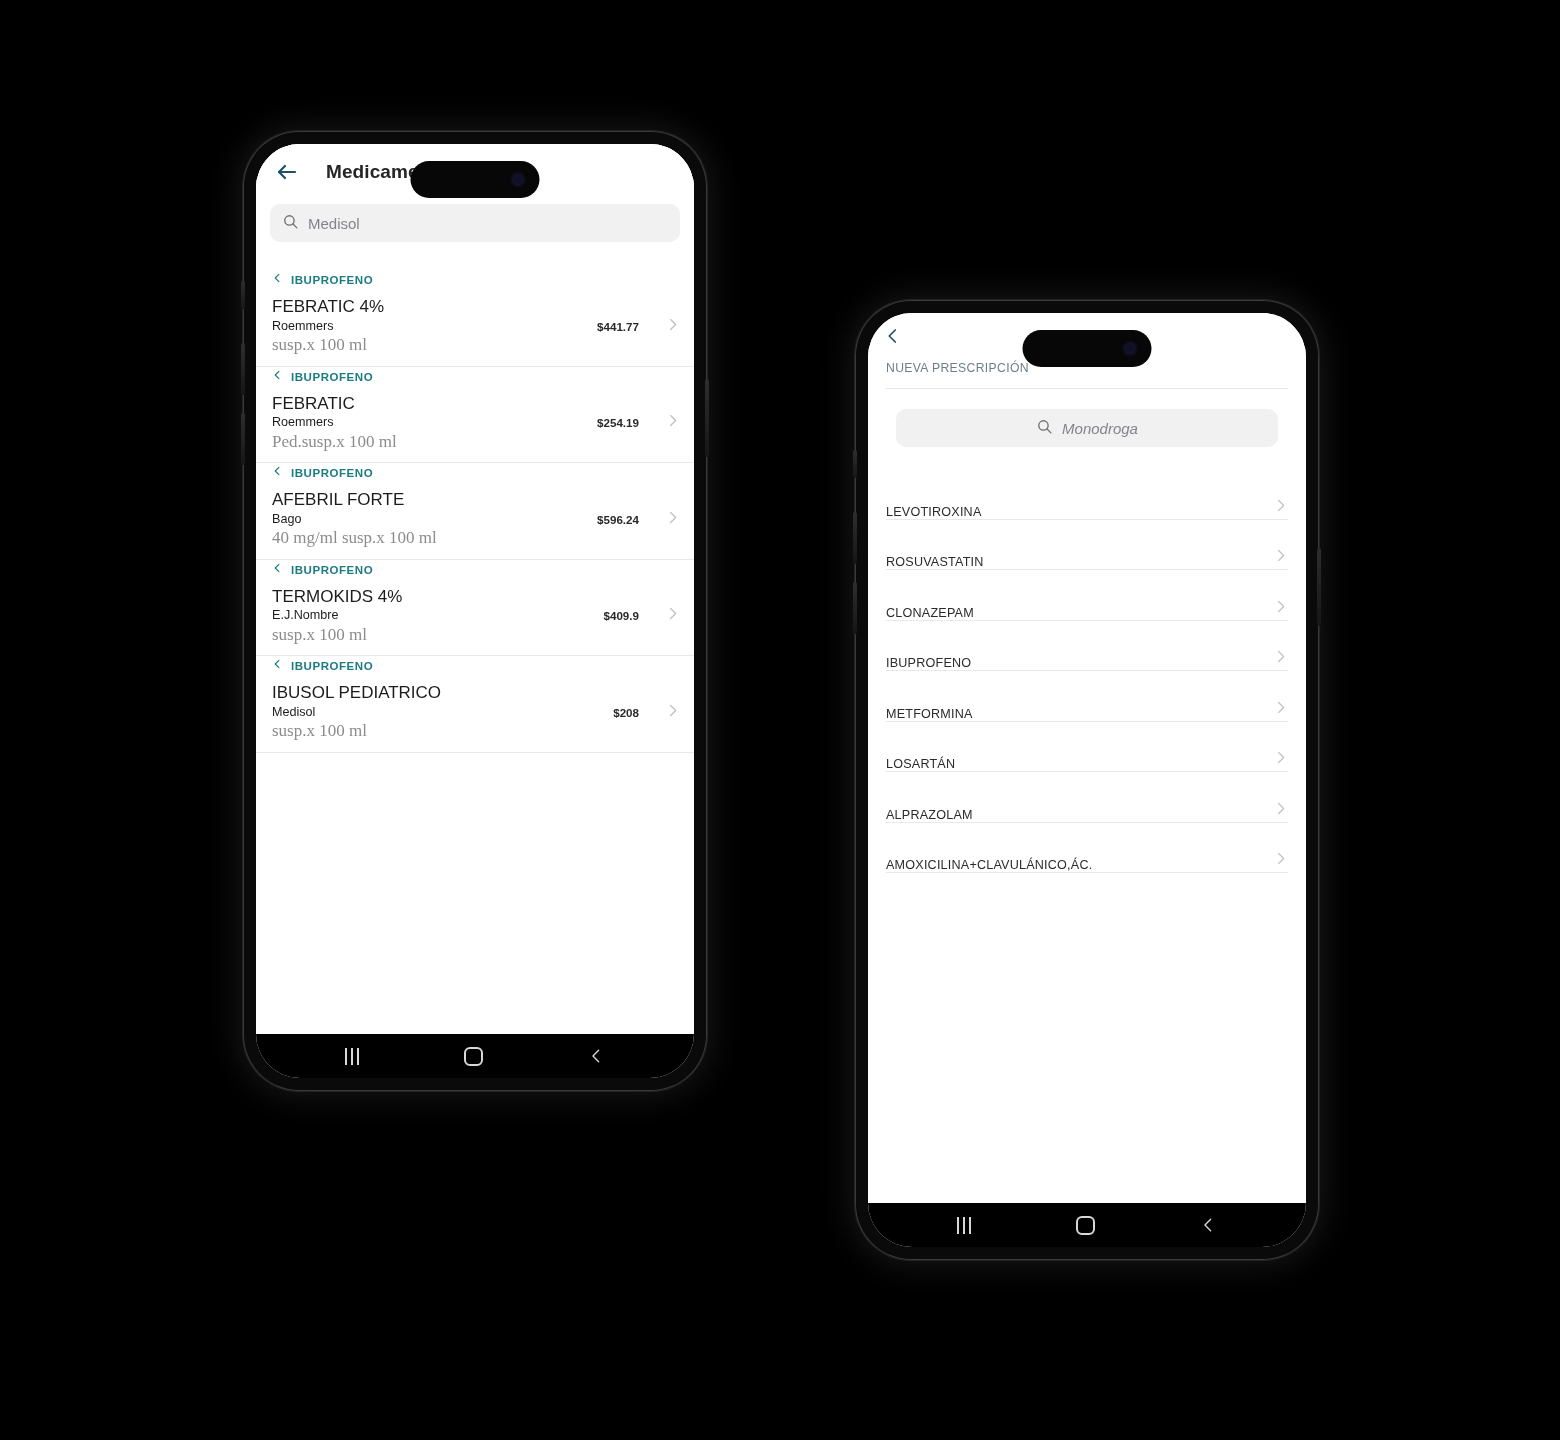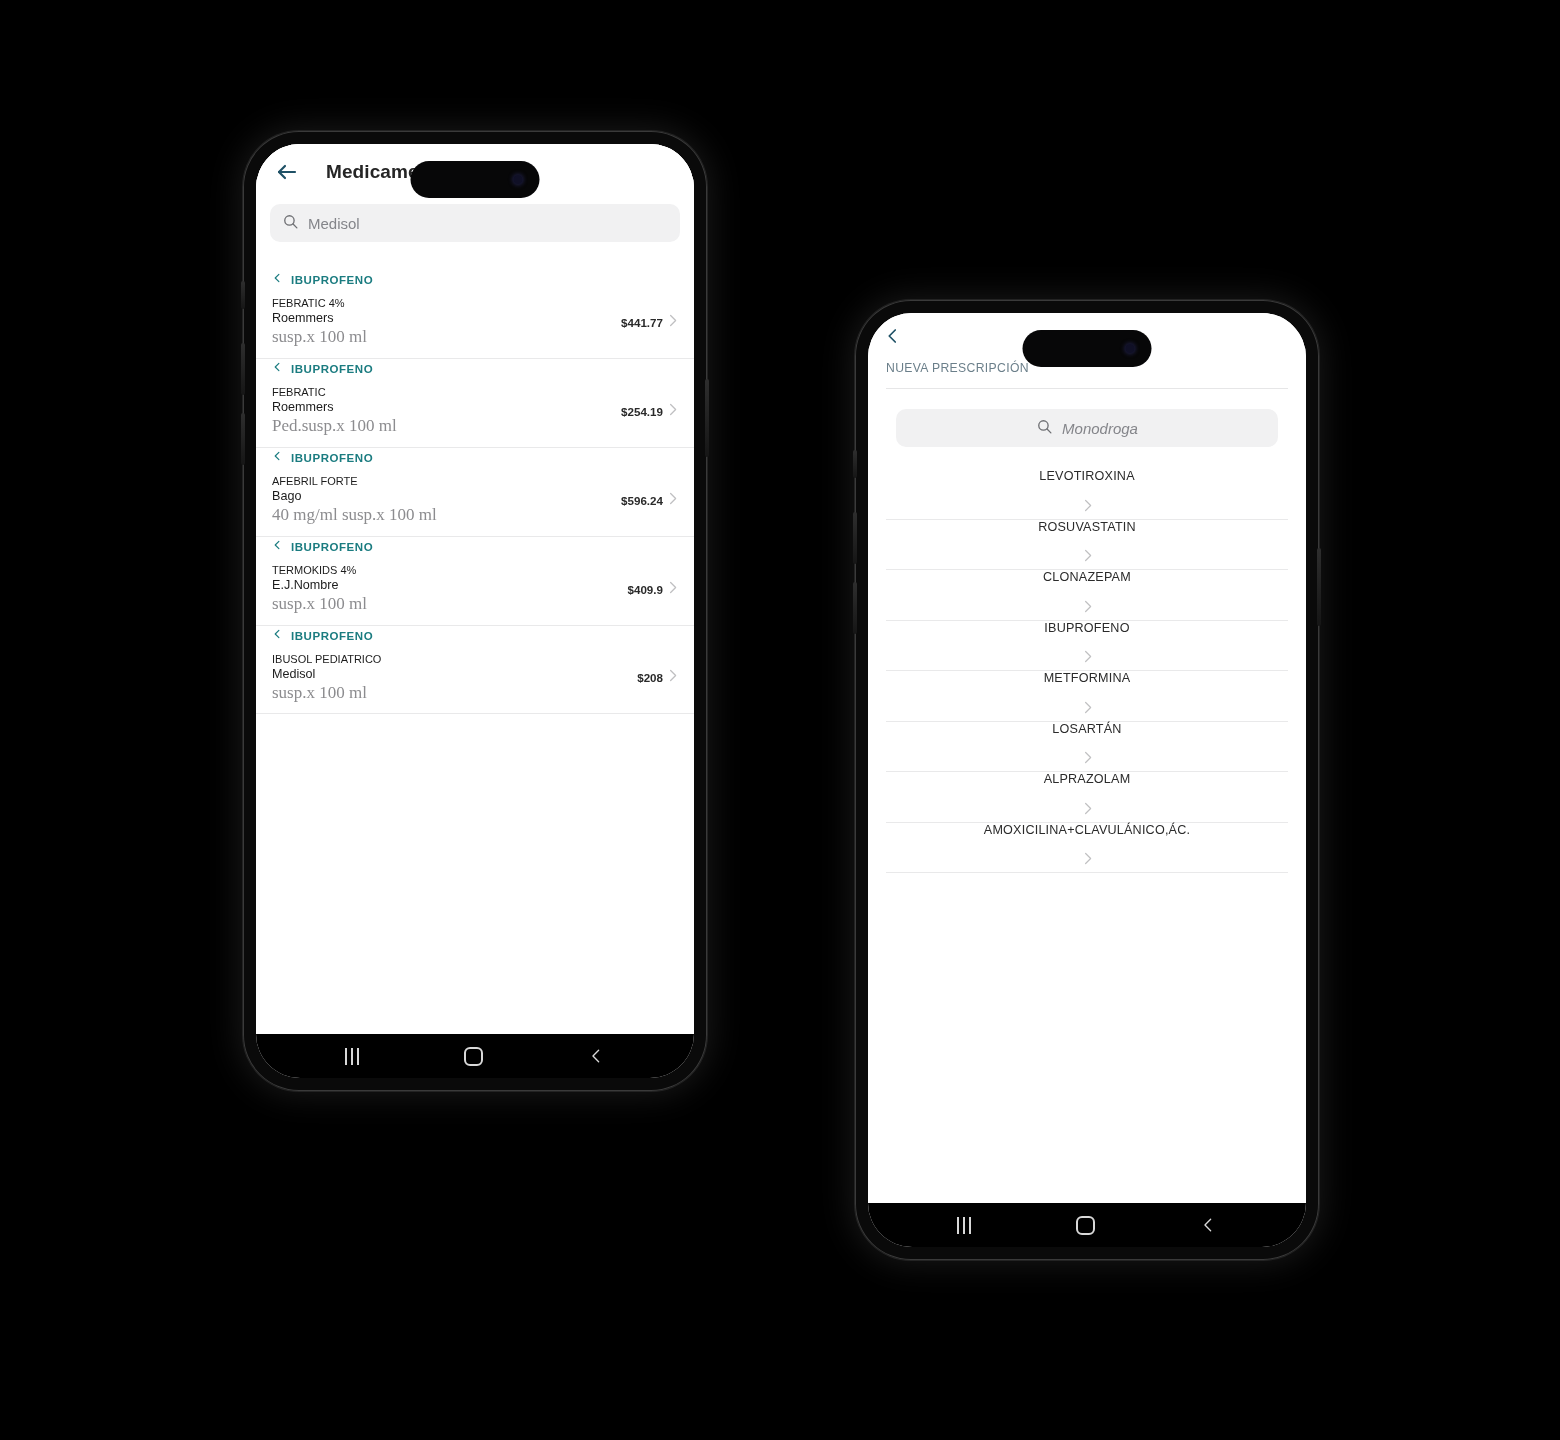--- a/index.html
+++ b/index.html
@@ -103,42 +103,41 @@
   .med-head .lbl {
     font-size: 11.5px; font-weight: 700; letter-spacing: .55px;
     color: #1b7c80;
   }
   .med-row {
     display: flex; align-items: center;
     padding: 6px 14px 9px 16px;
     border-bottom: 1px solid #e9e9ea;
   }
   .med-texts { flex: 1 1 auto; min-width: 0; }
-  .med-name { font-size: 11px; color: #1c1c1c; line-height: 1.28; }
+  .med-name { font-size: 17px; color: #1c1c1c; line-height: 1.28; }
   .med-lab  { font-size: 12.6px; color: #1c1c1c; line-height: 1.30; }
   .med-pres { font-size: 17px; color: #8c8c8f; line-height: 1.32; font-family: Liberation Serif, serif; }
   .med-price {
     font-size: 11.6px; color: #2a2a2a; font-weight: 600;
-    white-space: nowrap; margin-right: 2px;
+    white-space: nowrap; margin-right: 26px;
   }
   .chev-gray { flex: 0 0 auto; }
 
   
   .p2-topbar { height: 46px; display: flex; align-items: flex-start; padding: 12px 0 0 16px; }
   .p2-section {
     font-size: 12.2px; letter-spacing: .35px;
     color: #6b7f8a; padding: 2px 0 13px 18px;
   }
   .p2-div { height: 1px; background: #e6e6e7; margin: 0 18px; }
   .p2-searchwrap { padding: 16px 14px 0 14px; }
   .p2-list { margin-top: 22px; padding: 0 18px; }
   .p2-item {
-    height: 50.5px; display: flex; align-items: center;
+    height: 50.5px; display: flex; align-items: flex-end;
     border-bottom: 1px solid #e9e9ea;
-    flex-direction: column;
   }
   .p2-item .name {
     flex: 1 1 auto; font-size: 12.6px; color: #2b2b2b; letter-spacing: .2px;
   }
 </style>
 </head>
 <body>
 
 <div class="stage">
 

